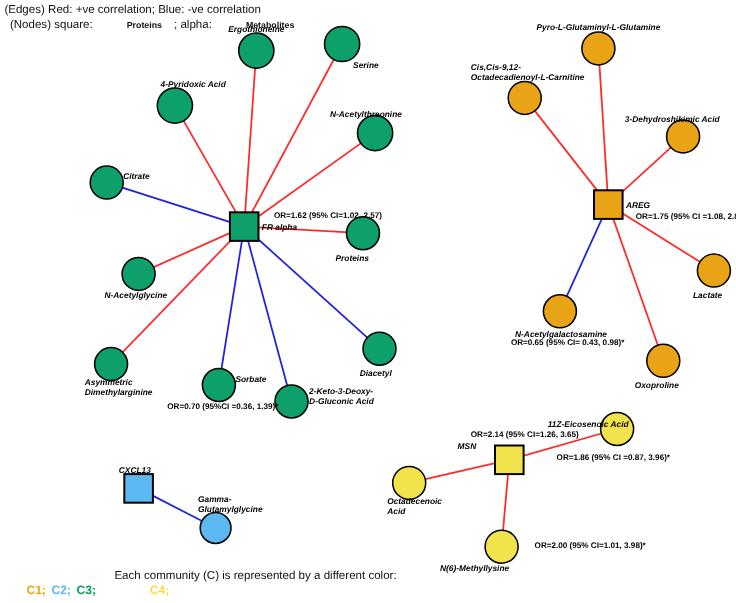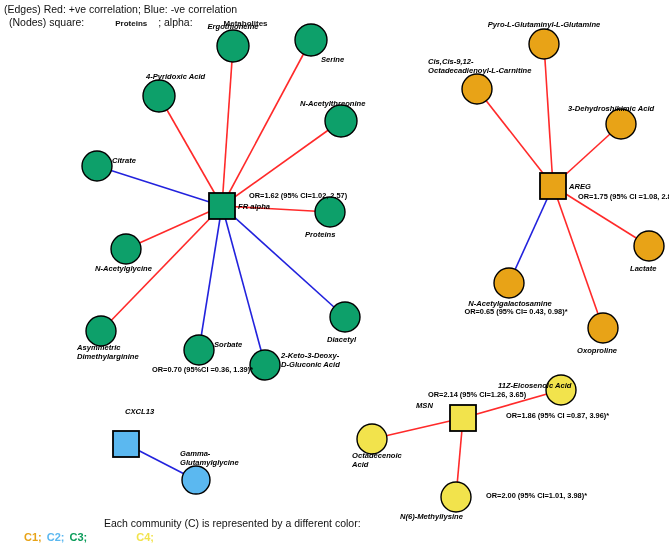--- a/index.html
+++ b/index.html
@@ -106,21 +106,21 @@
     <div class="nlabel ctr" style="left: 544px; top: 21px;">Pyro-L-Glutaminyl-L-Glutamine</div>
     <div class="nlabel" style="left: 428px; top: 58px;">Cis,Cis-9,12-<br>Octadecadienoyl-L-Carnitine</div>
     <div class="nlabel" style="left: 568px; top: 105px;">3-Dehydroshikimic Acid</div>
     <div class="nlabel" style="left: 630px; top: 265px;">Lactate</div>
     <div class="nlabel ctr" style="left: 510px; top: 300px;">N-Acetylgalactosamine</div>
     <div class="orlabel ctr" style="left: 510px; top: 308px;">OR=0.65 (95% CI= 0.43, 0.98)*</div>
     <div class="nlabel" style="left: 577px; top: 347px;">Oxoproline</div>
     <div class="nlabel" style="left: 569px; top: 183px;">AREG</div>
     <div class="orlabel" style="left: 566px; top: 193px;">OR=1.75 (95% CI =1.08, 2.84)</div>
     <div class="nlabel" style="left: 180px; top: 450px;">Gamma-<br>Glutamylglycine</div>
-    <div class="nlabel" style="left: 108px; top: 408px; margin-left: 17px;">CXCL13</div>
+    <div class="nlabel" style="left: 108px; top: 424px;">CXCL13</div>
     <div class="nlabel" style="left: 498px; top: 382px; text-align: center;">11Z-Eicosenoic Acid</div>
     <div class="orlabel" style="left: 494px; top: 412px;">OR=1.86 (95% CI =0.87, 3.96)*</div>
     <div class="nlabel" style="left: 352px; top: 452px;">Octadecenoic<br>Acid</div>
     <div class="nlabel" style="left: 400px; top: 513px;">N(6)-Methyllysine</div>
     <div class="orlabel" style="left: 474px; top: 492px;">OR=2.00 (95% CI=1.01, 3.98)*</div>
     <div class="nlabel" style="left: 416px; top: 402px;">MSN</div>
     <div class="orlabel" style="left: 416px; top: 391px;">OR=2.14 (95% CI=1.26, 3.65)</div>
   </div>
 
 <div id="legend-line">Each community (C) is represented by a different color:</div>

